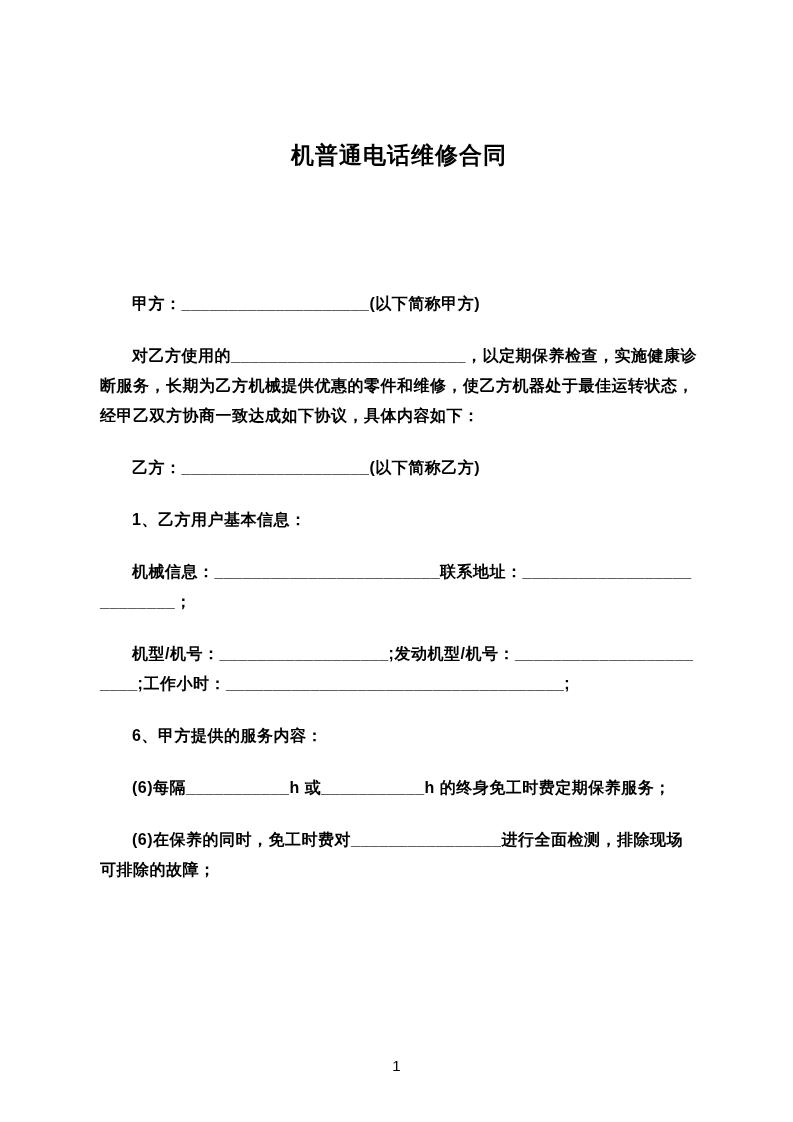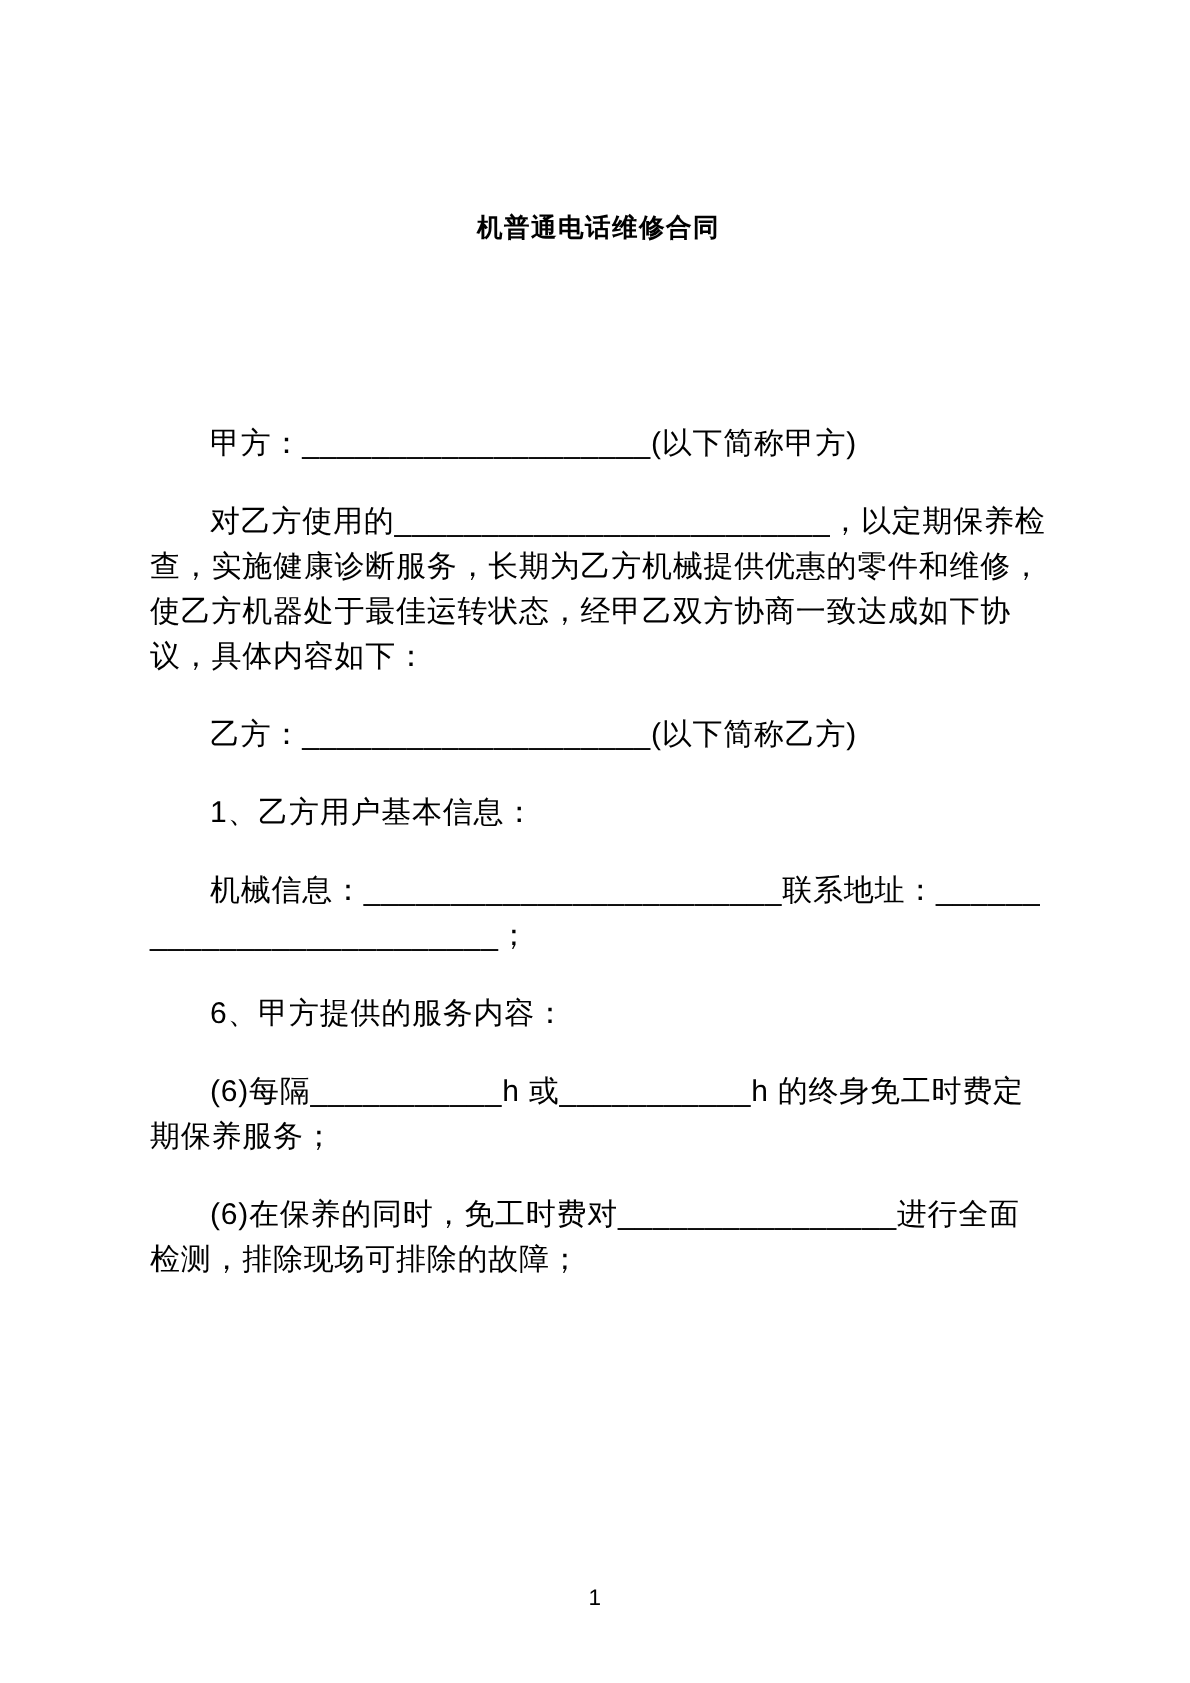--- a/index.html
+++ b/index.html
@@ -16,27 +16,27 @@
     font-family: "Liberation Sans", "DejaVu Sans", sans-serif;
     color: #000000;
   }
   .content {
     padding: 0 95px 0 100px;
   }
   .doc-title {
     margin: 0;
     padding-top: 140px;
     text-align: center;
-    font-size: 17px;
+    font-size: 23px;
     font-weight: bold;
     letter-spacing: 1px;
   }
   .para {
-    font-size: 20px;
-    font-weight: normal;
+    font-size: 16px;
+    font-weight: bold;
     line-height: 30px;
     text-indent: 2em;
     margin: 0;
     word-break: break-all;
     letter-spacing: 0.5px;
   }
   .para.first {
     margin-top: 118px;
   }
   .para.gap {
@@ -57,19 +57,20 @@
 
 <div class="page">
   <div class="content">
     <h1 class="doc-title">机普通电话维修合同</h1>
 
     <p class="para first">甲方：____________________(以下简称甲方)</p>
     <p class="para gap">对乙方使用的_________________________，以定期保养检查，实施健康诊断服务，长期为乙方机械提供优惠的零件和维修，使乙方机器处于最佳运转状态，经甲乙双方协商一致达成如下协议，具体内容如下：</p>
     <p class="para gap">乙方：____________________(以下简称乙方)</p>
     <p class="para gap">1、乙方用户基本信息：</p>
     <p class="para gap">机械信息：________________________联系地址：__________________________；</p>
+    <p class="para gap">机型/机号：__________________;发动机型/机号：_______________________;工作小时：____________________________________;</p>
     <p class="para gap">6、甲方提供的服务内容：</p>
     <p class="para gap">(6)每隔___________h 或___________h 的终身免工时费定期保养服务；</p>
     <p class="para gap">(6)在保养的同时，免工时费对________________进行全面检测，排除现场可排除的故障；</p>
   </div>
 
   <div class="page-number">1</div>
 </div>
 
 </body></html>

